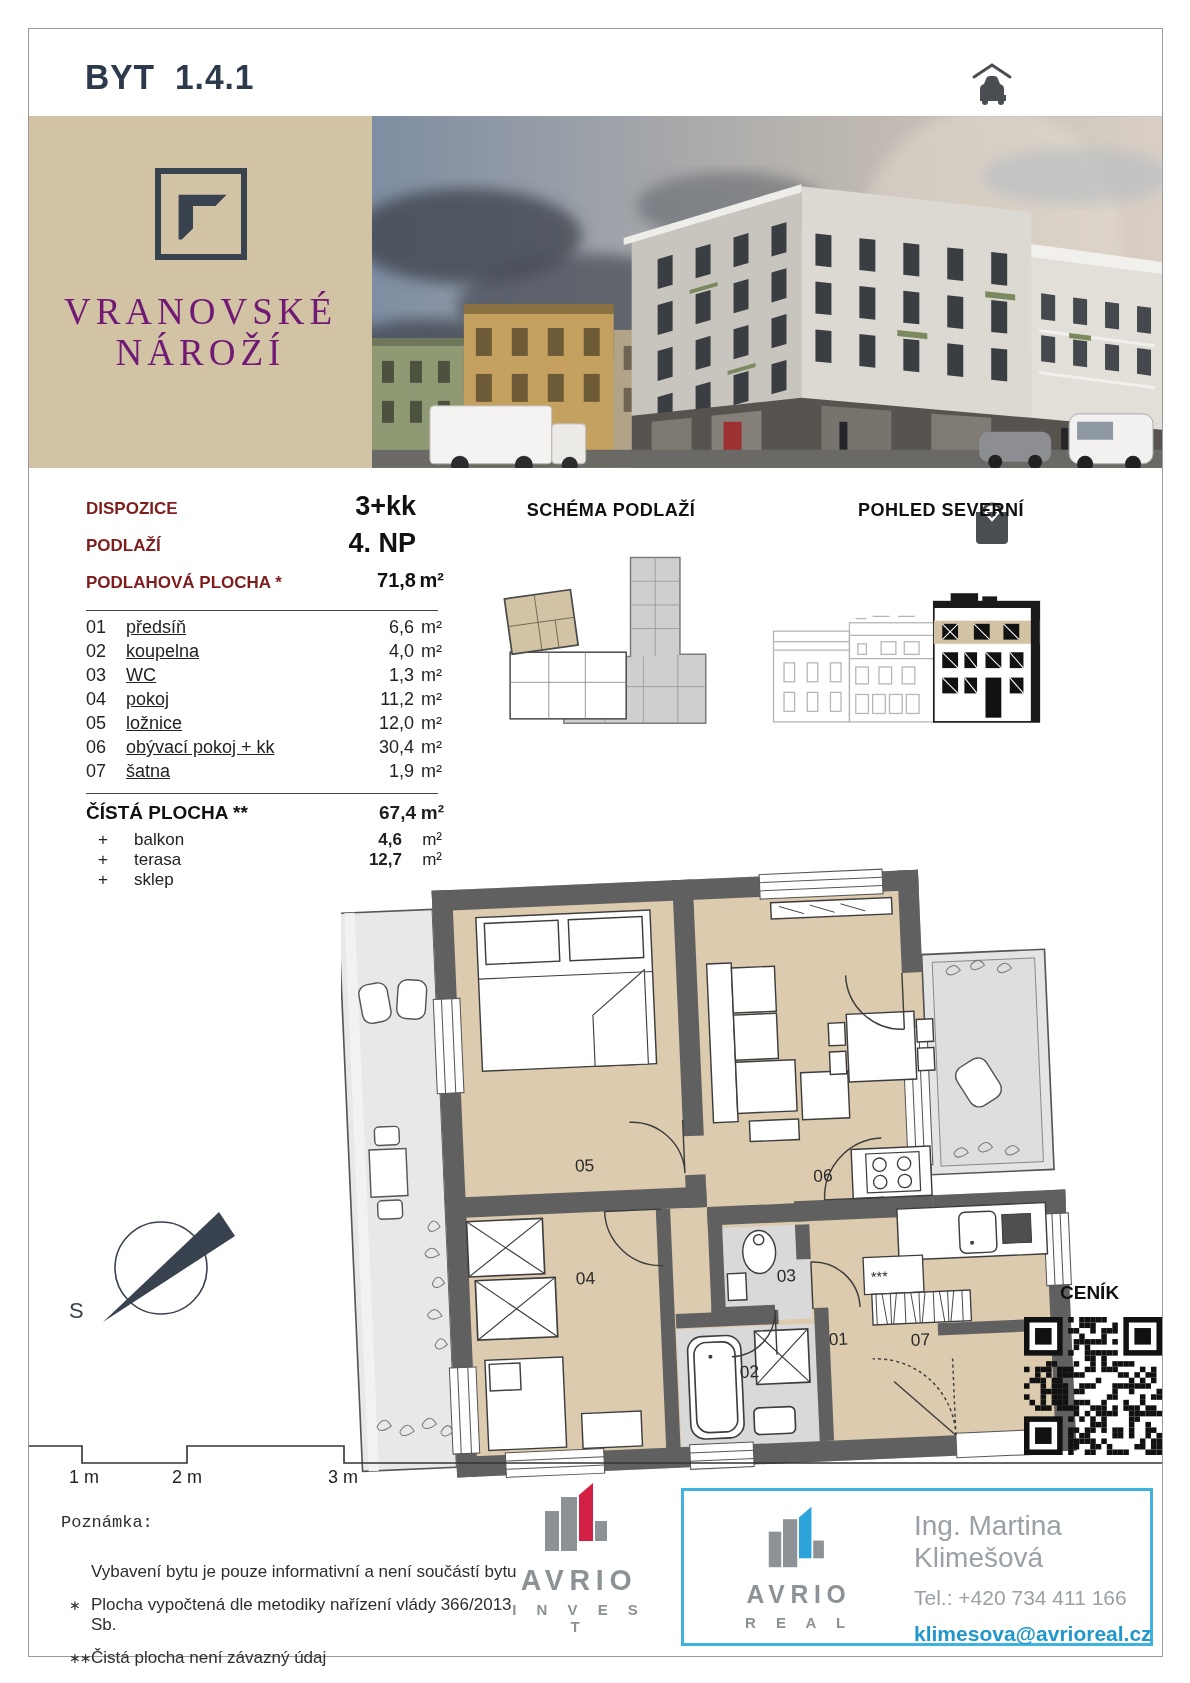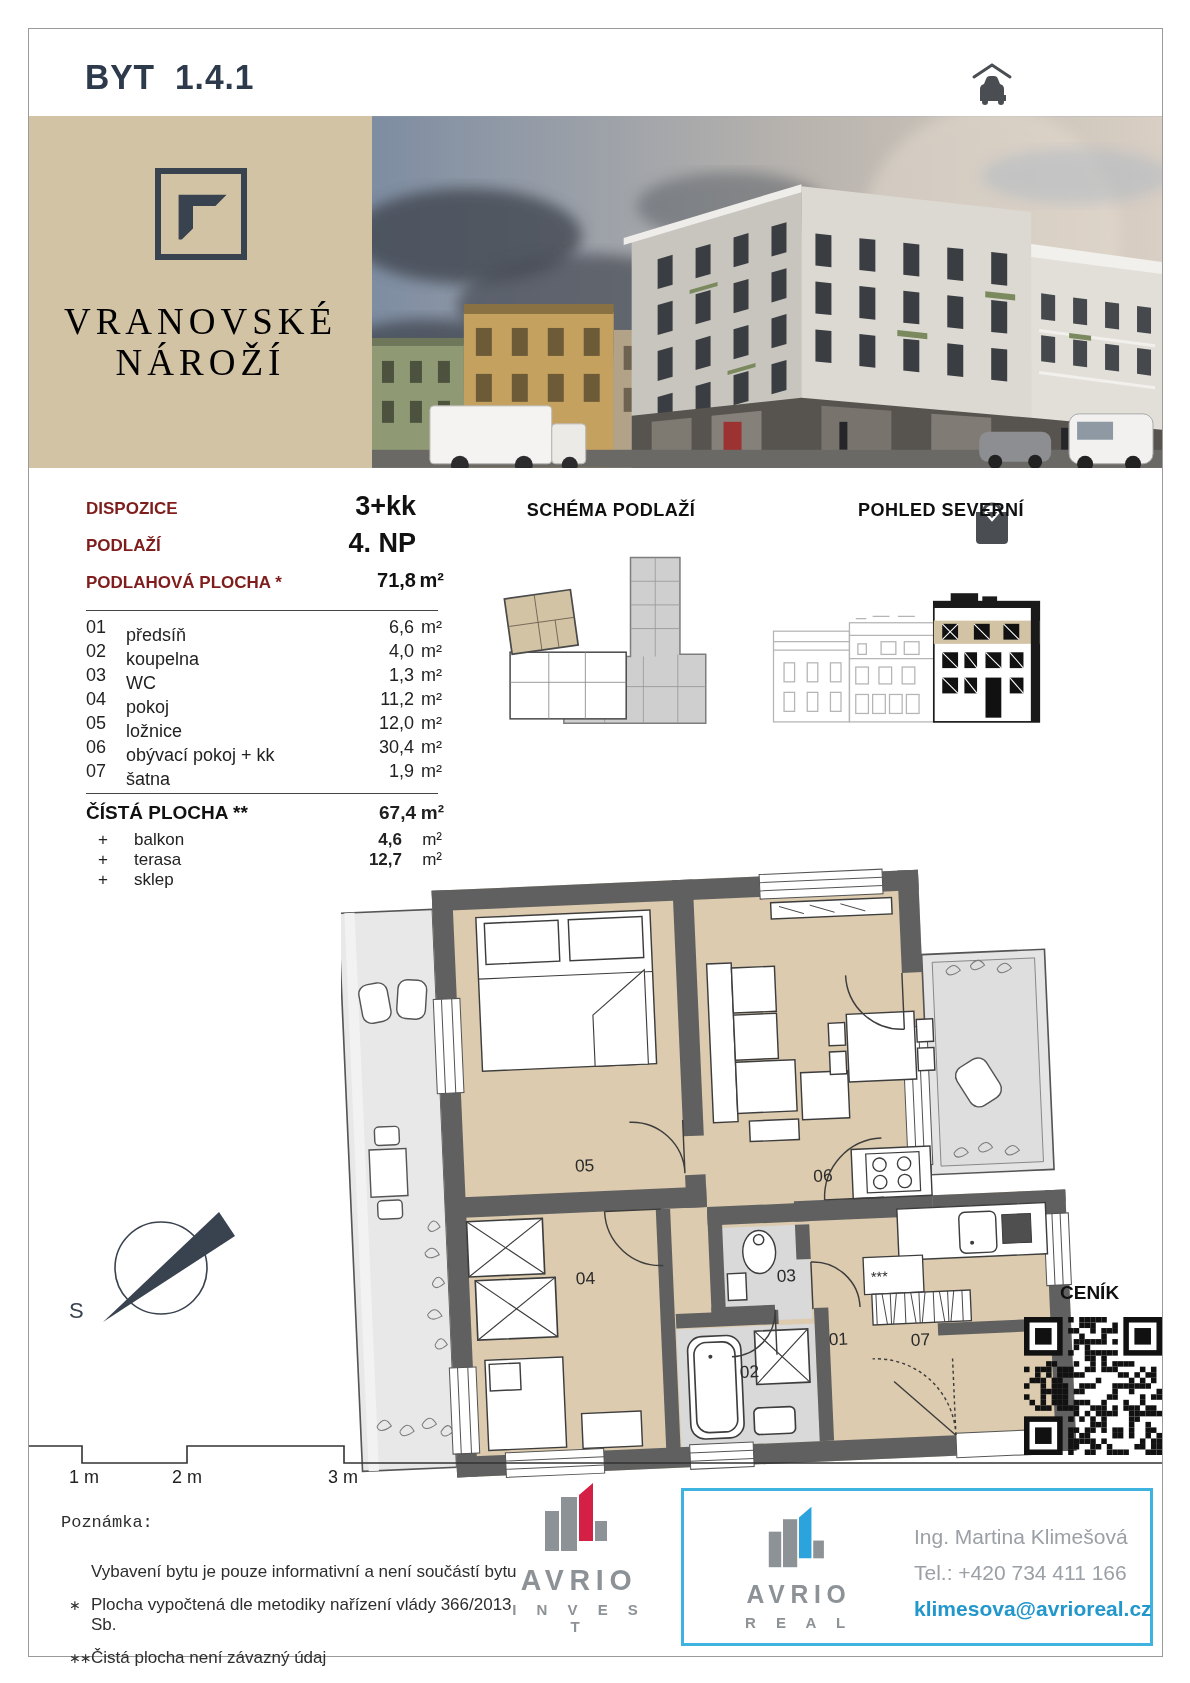--- a/index.html
+++ b/index.html
@@ -9,35 +9,35 @@
   .abs{position:absolute;}
 
   
   .title{left:56px;top:28px;font-size:35px;font-weight:700;letter-spacing:1px;word-spacing:10px;color:#2d3a4c;transform:scaleX(.96);transform-origin:left;}
   .icons{top:30px;right:143px;display:flex;gap:39px;align-items:center;height:52px;flex-direction:column;}
   .icons svg{display:block;}
 
   
   .brand-panel{left:0;top:87px;width:343px;height:352px;background:#d2c3a4;text-align:center;color:#39424f;}
   .logo-square{margin:52px auto 0;width:80px;height:80px;border:6px solid #39424f;position:relative;}
-  .brand-name{margin-top:42px;font-family:"Liberation Serif",serif;font-size:37px;letter-spacing:5px;line-height:1.1;color:#000000;}
+  .brand-name{margin-top:32px;font-family:"Liberation Serif",serif;font-size:37px;letter-spacing:5px;line-height:1.1;color:#701a75;}
   .brand-tagline{margin-top:16px;font-family:"Liberation Serif",serif;font-size:20px;line-height:1.4;color:#4a5260;}
   .photo{left:343px;top:87px;width:790px;height:352px;overflow:hidden;background:#9aa5b2;}
 
   
   .specs{left:57px;top:462px;width:352px;}
   .srow{position:relative;height:37px;}
   .srow .lab{position:absolute;left:0;top:8px;font-size:17px;font-weight:700;color:#7f1d1d;}
   .srow .big{position:absolute;right:22px;top:0;font-size:27px;font-weight:700;color:#111;}
   .srow .med{position:absolute;right:22px;top:4px;font-size:20px;font-weight:700;color:#111;}
   .srow .unitb{position:absolute;right:-6px;top:4px;font-size:20px;font-weight:700;color:#111;}
   .divline{border-top:1.5px solid #444;margin:8px 0 6px 0;}
   .trow{position:relative;height:24px;font-size:18px;color:#222;}
   .trow .tnum{position:absolute;left:0;top:0;}
-  .trow .tname{position:absolute;left:40px;top:8px;}
+  .trow .tname{position:absolute;left:40px;top:0;text-decoration:underline;}
   .trow .tval{position:absolute;right:24px;top:0;}
   .trow .tunit{position:absolute;right:-4px;top:0;}
   .netrow{position:relative;height:30px;margin-top:6px;}
   .netrow .lab{position:absolute;left:0;top:2px;font-size:19px;font-weight:700;color:#111;}
   .netrow .med{position:absolute;right:22px;top:2px;font-size:19px;font-weight:700;}
   .netrow .unitb{position:absolute;right:-6px;top:2px;font-size:19px;font-weight:700;}
   .extrow{position:relative;height:20px;font-size:17px;color:#222;}
   .extrow .plus{position:absolute;left:12px;top:0;}
   .extrow .tname{position:absolute;left:48px;top:0;}
   .extrow .tval{position:absolute;right:36px;top:0;font-weight:bold;}
@@ -59,21 +59,21 @@
   .notes .nhead{margin-bottom:30px;font-family:Liberation Mono, monospace;}
   .notes .nline{position:relative;padding-left:30px;margin-top:13px;}
   .notes .bullet{position:absolute;left:8px;top:2px;font-size:14px;color:#2e2e2e;letter-spacing:-1px;}
 
   .invest{left:470px;top:1452px;width:160px;text-align:center;}
   .avrio-word{font-size:30px;font-weight:700;letter-spacing:6px;color:#8d9297;margin-top:6px;transform:scaleX(.95);}
   .avrio-sub{font-size:15px;font-weight:700;letter-spacing:8px;color:#8d9297;margin-top:4px;}
   .realbox{left:652px;top:1459px;width:466px;height:152px;border:3px solid #3fb3e0;background:#fff;}
   .realbox .logo{position:absolute;left:40px;top:14px;width:150px;text-align:center;}
   .realbox .contact{position:absolute;left:230px;top:14px;width:230px;}
-  .c-name{font-size:21px;color:#9aa0a5;margin-top:20px;}
+  .c-name{font-size:28px;color:#9aa0a5;margin-top:5px;}
   .c-tel{font-size:21px;color:#9aa0a5;margin-top:12px;}
   .c-mail{font-size:21px;color:#2197cb;font-weight:700;margin-top:12px;}
 </style>
 </head>
 <body>
 
 <div class="sheet">
 <div class="page">
 
   <div class="abs title">BYT 1.4.1</div>

